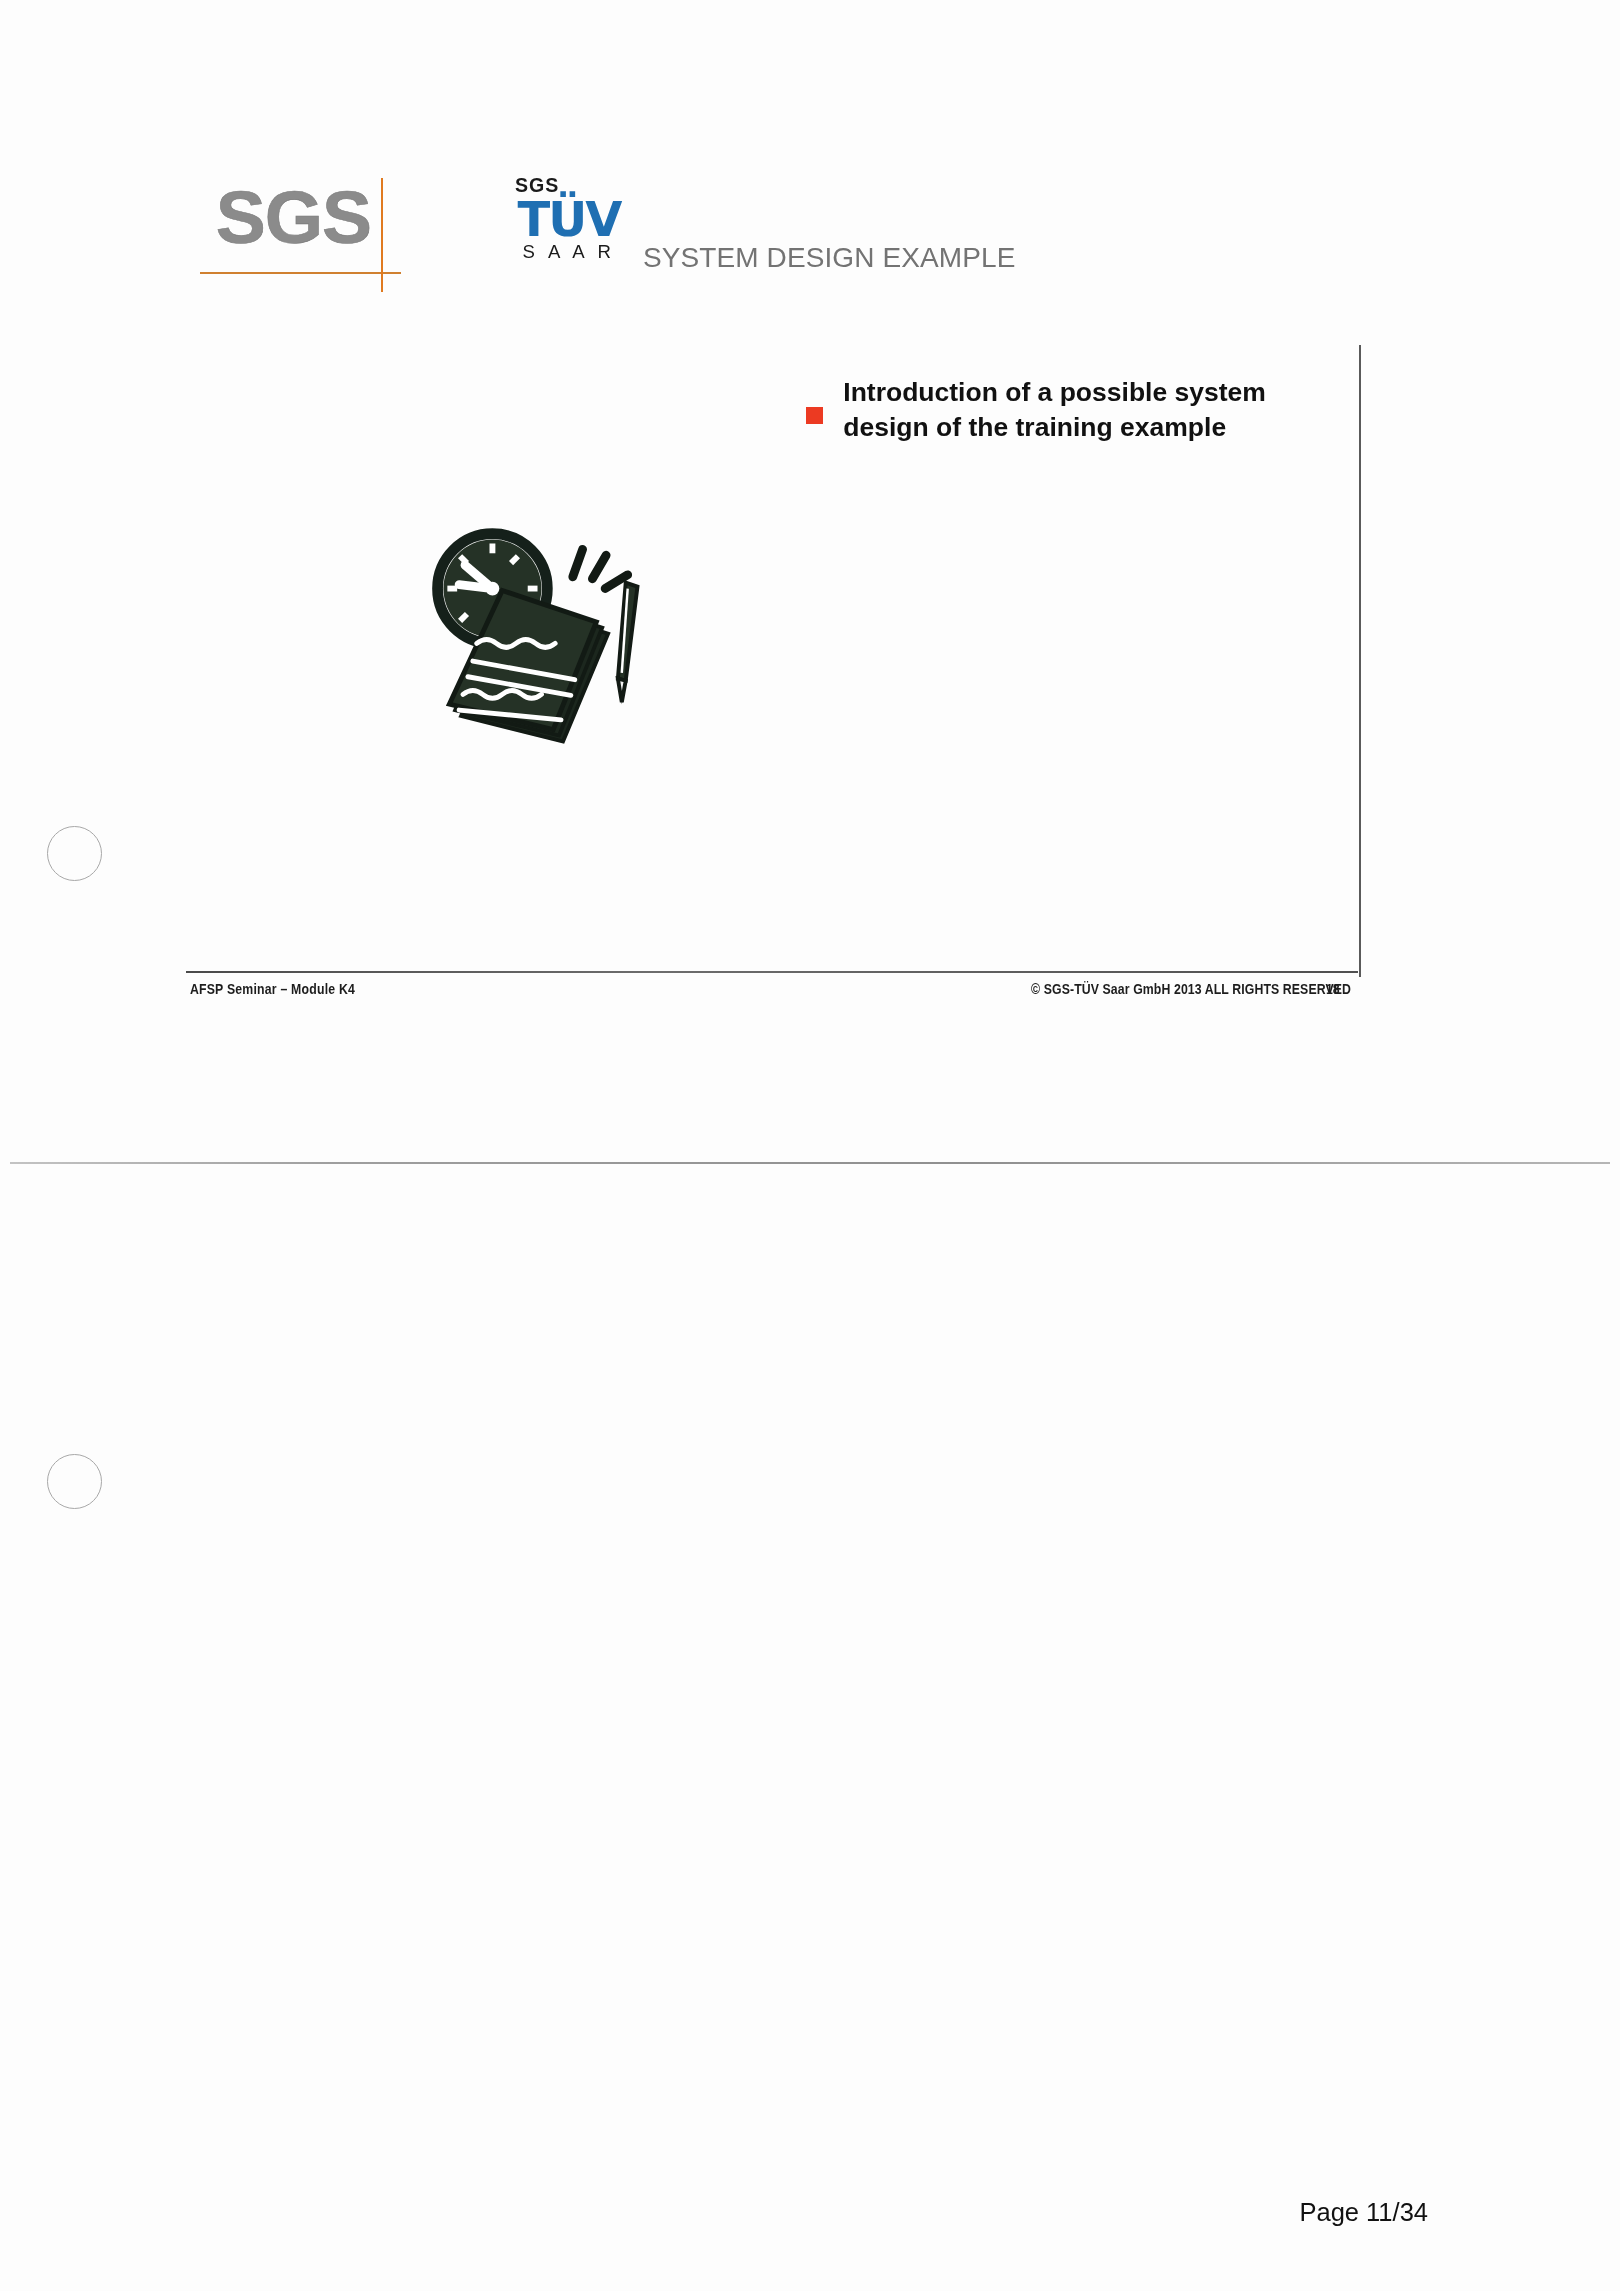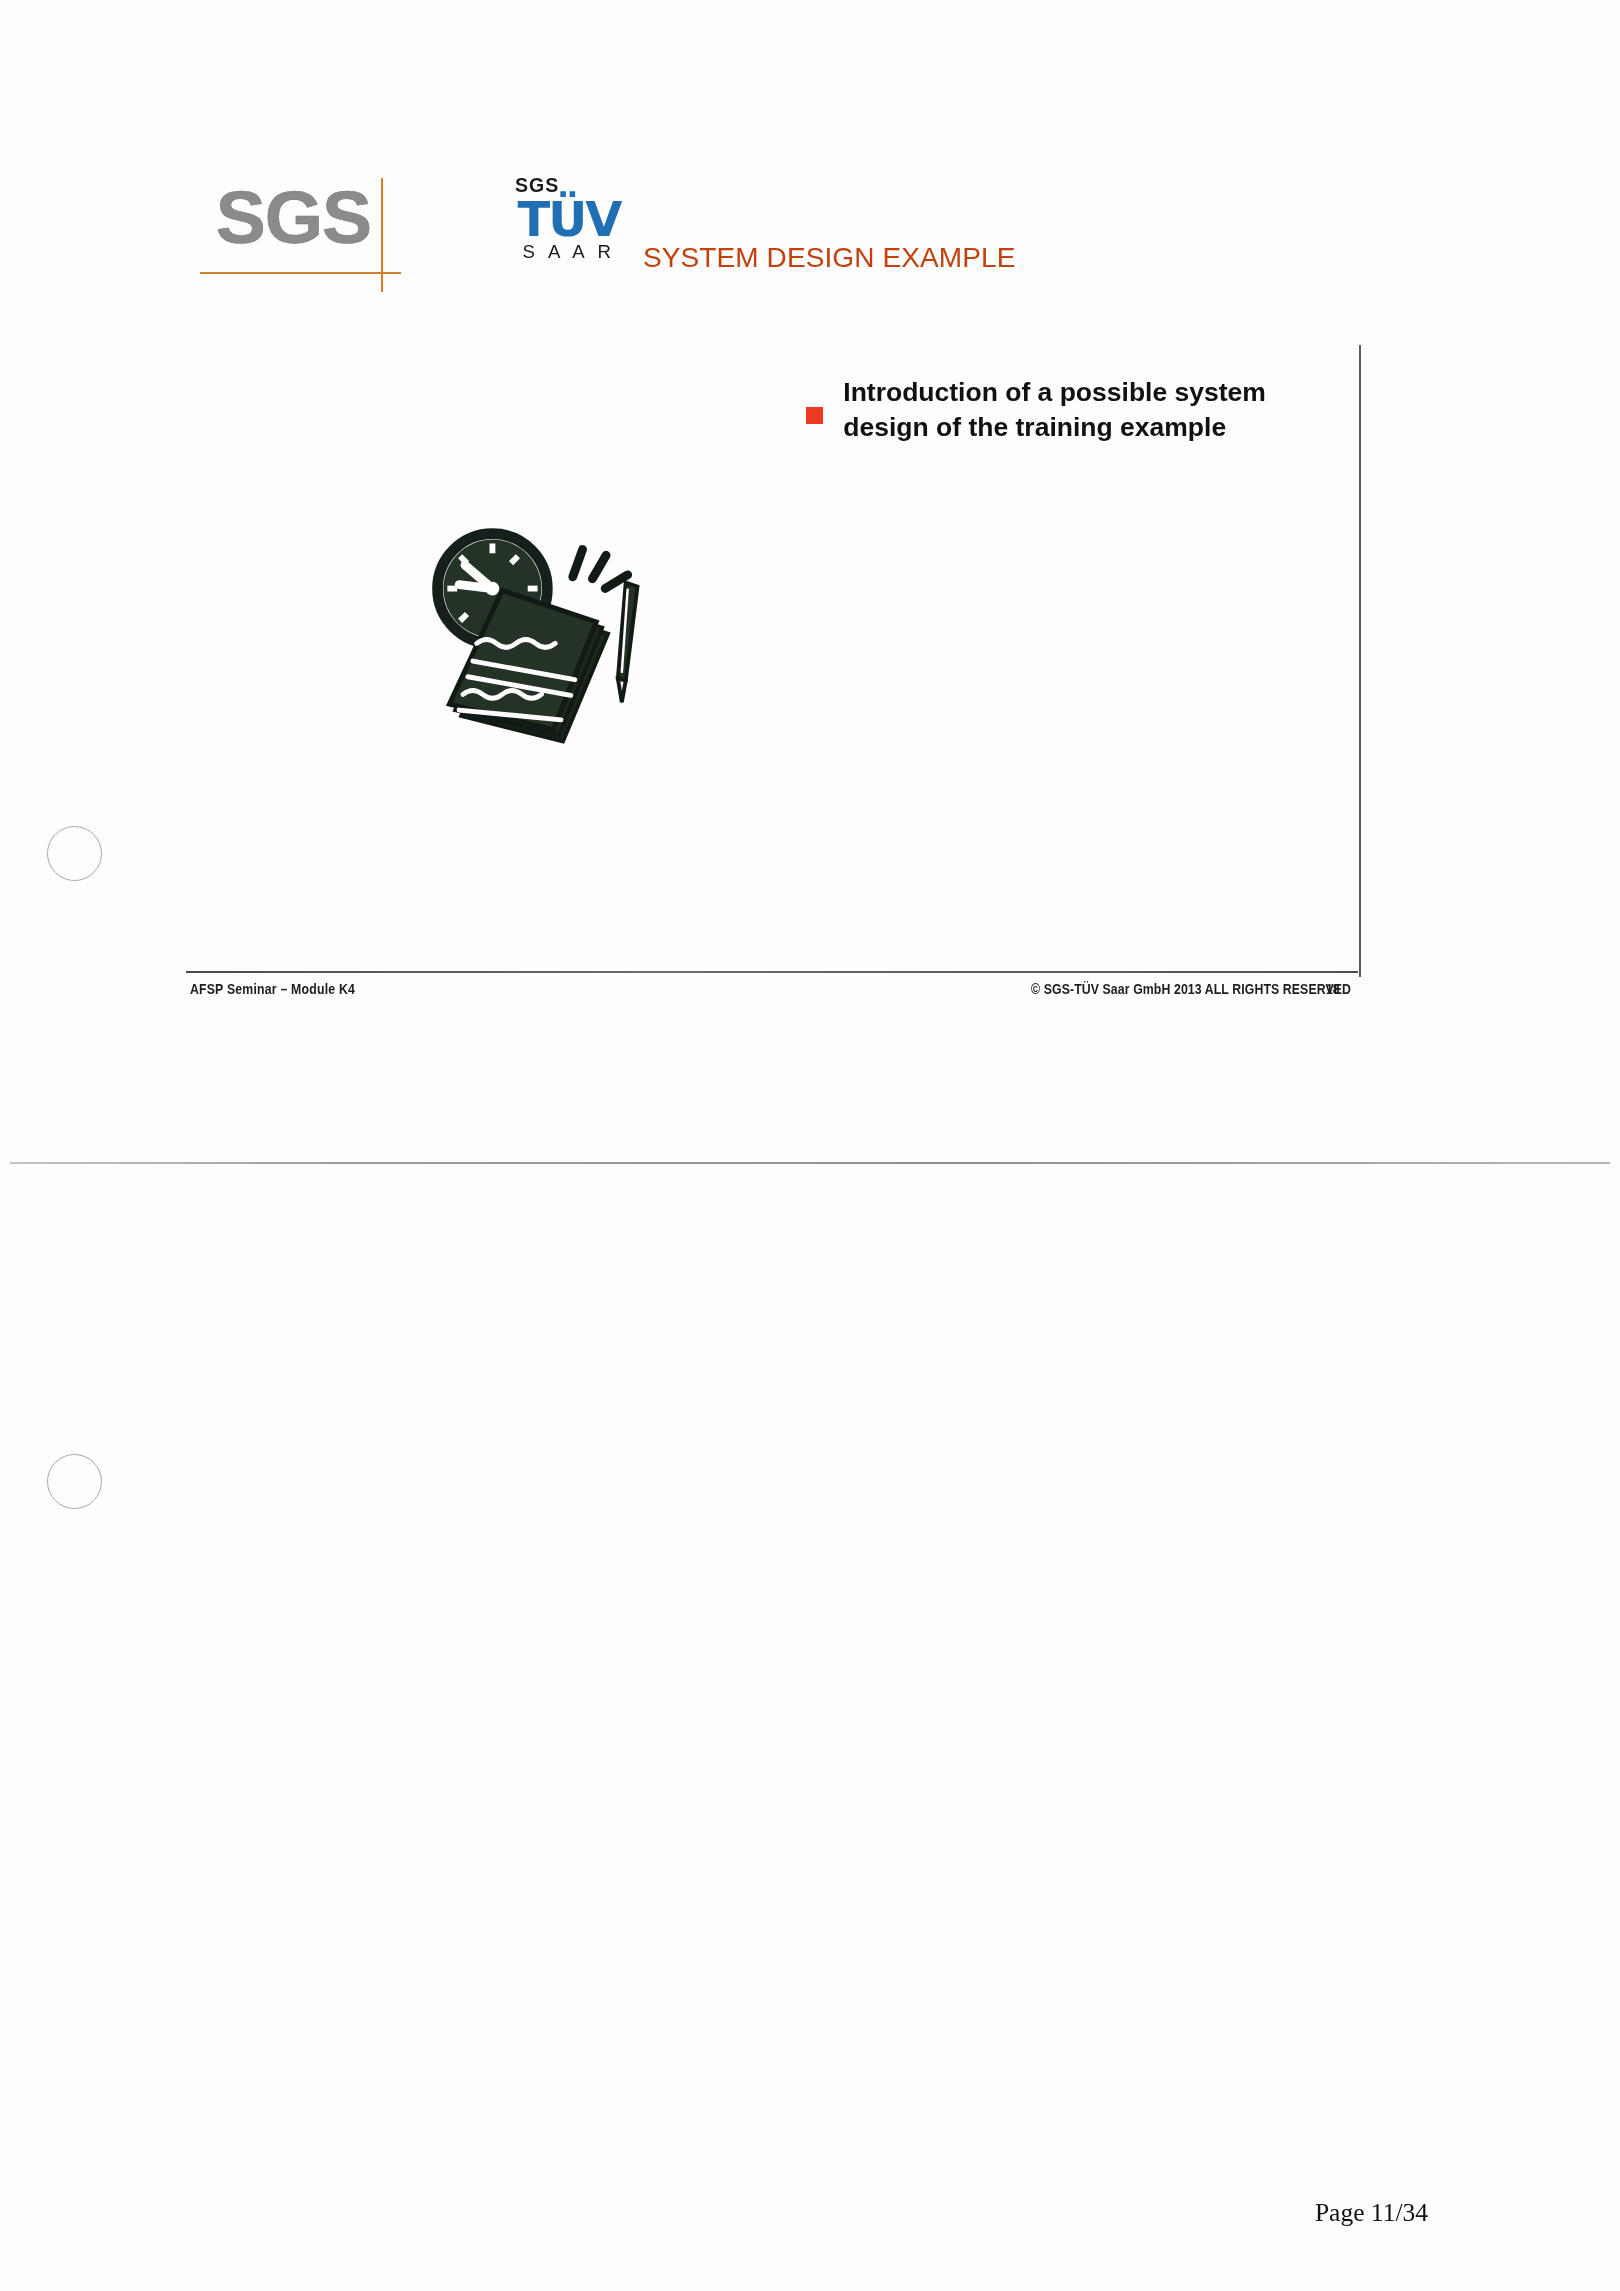--- a/index.html
+++ b/index.html
@@ -115,21 +115,21 @@
     color: #1a1a1a;
     letter-spacing: 4.4px;
     line-height: 1;
     margin-top: 2px;
   }
 
   
   .slide-title {
     position: absolute;
     font-size: 28px;
-    color: #c2410c;
+    color: #737373;
     line-height: 1.32;
     letter-spacing: 0.1px;
     font-family: "Liberation Sans", sans-serif;
   }
 
   
   .bullet-row {
     display: flex;
     align-items: center;
   }
@@ -209,21 +209,21 @@
     transform-origin: left top;
   }
 
   
   .page-label {
     position: absolute;
     right: 192px;
     top: 2198px;
     font-size: 25.5px;
     color: #111;
-    font-family: Liberation Serif, serif;
+    font-family: Liberation Sans, sans-serif;
   }
 </style>
 </head>
 <body>
 
 <div class="page">
 
   <div class="punch p1"></div>
   <div class="punch p2"></div>
 

